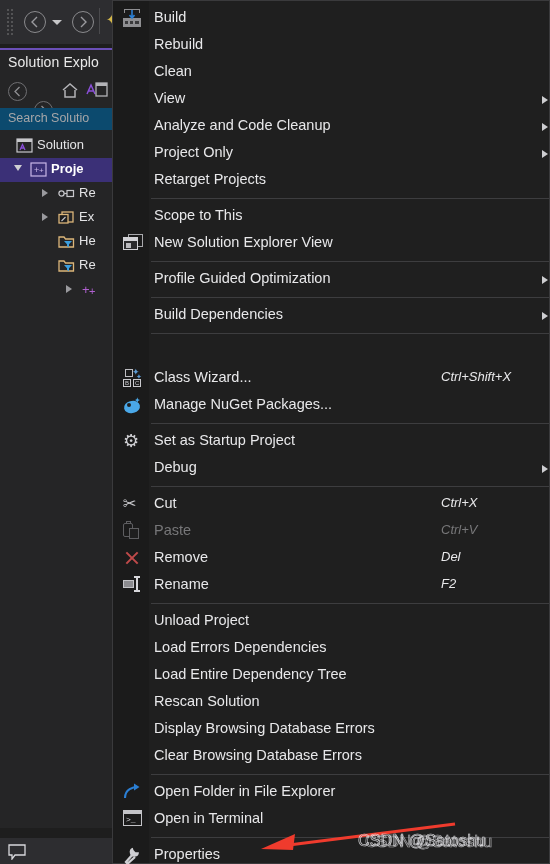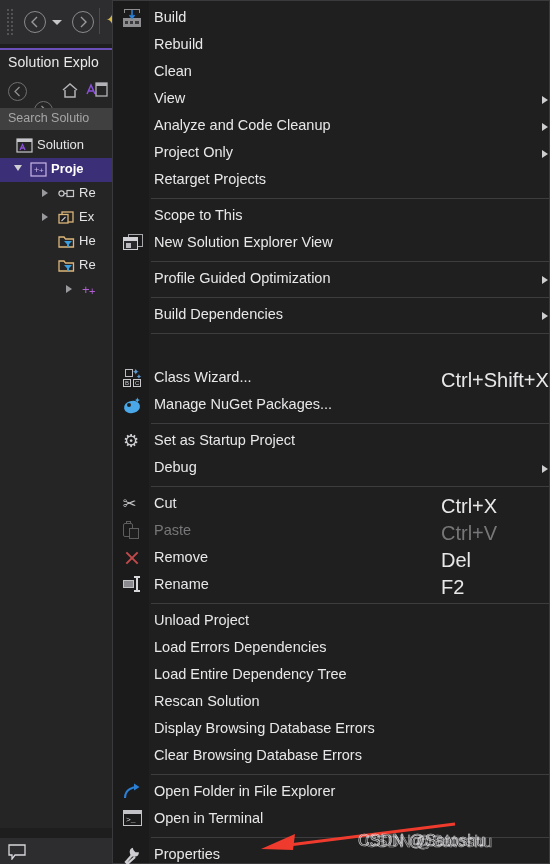--- a/index.html
+++ b/index.html
@@ -40,21 +40,21 @@
   }
   .se-title{
     position:absolute;left:8px;top:4px;font-size:14px;color:#eaeaea;
     white-space:nowrap;letter-spacing:.1px;
   }
   .se-toolrow{position:absolute;left:0;top:28px;width:112px;height:28px;}
   .se-tool{position:absolute;top:4px;}
   .se-circ{width:19px;height:19px;border-radius:50%;border:1px solid #6f6f72;box-sizing:border-box;position:relative;}
   .se-circ svg{position:absolute;left:2px;top:2px;}
   .se-search{
-    position:absolute;left:0;top:58px;width:132px;height:22px;background:#404040;text-decoration:underline;
+    position:absolute;left:0;top:58px;width:132px;height:22px;background:#0c4a6e;text-decoration:underline;
   }
   .se-search span{position:absolute;left:8px;top:3px;font-size:12.5px;color:#a6a6a8;white-space:nowrap;}
   .tree{position:absolute;left:0;top:84px;width:112px;}
   .trow{position:relative;height:24px;white-space:nowrap;overflow:hidden;}
   .trow.sel{background:#3b3077;}
   .twist{position:absolute;top:7px;width:0;height:0;}
   .twist.closed{border-top:4.5px solid transparent;border-bottom:4.5px solid transparent;border-left:6px solid #9a9a9e;}
   .twist.open{border-left:4.5px solid transparent;border-right:4.5px solid transparent;border-top:6px solid #cfcfd2;}
   .tlabel{position:absolute;top:3px;font-size:13px;color:#e4e4e6;white-space:nowrap;}
   .tlabel.b{font-weight:bold;color:#ffffff;}
@@ -82,21 +82,21 @@
   .mi{
     position:absolute;left:1px;width:435px;height:27px;
     cursor:default;
   }
   .mi .mlabel{
     position:absolute;left:40px;top:4px;font-size:14.5px;color:#e8e8ea;
     white-space:nowrap;
   }
   .mi.disabled .mlabel{color:#777779;}
   .mi .mkey{
-    position:absolute;left:327px;top:4px;font-size:20px;color:#e8e8ea;white-space:nowrap;
+    position:absolute;left:327px;top:4px;font-size:13px;color:#e8e8ea;white-space:nowrap;font-style:italic;
   }
   .mi.disabled .mkey{color:#777779;}
   .mi .marrow{
     position:absolute;left:428px;top:10px;width:0;height:0;
     border-top:4.5px solid transparent;border-bottom:4.5px solid transparent;
     border-left:6px solid #cdcdd0;
   }
   .mi .micon{position:absolute;left:9px;top:4px;width:20px;height:20px;}
   .msep{position:absolute;left:38px;width:398px;height:1px;background:#3d3d3f;}
 

